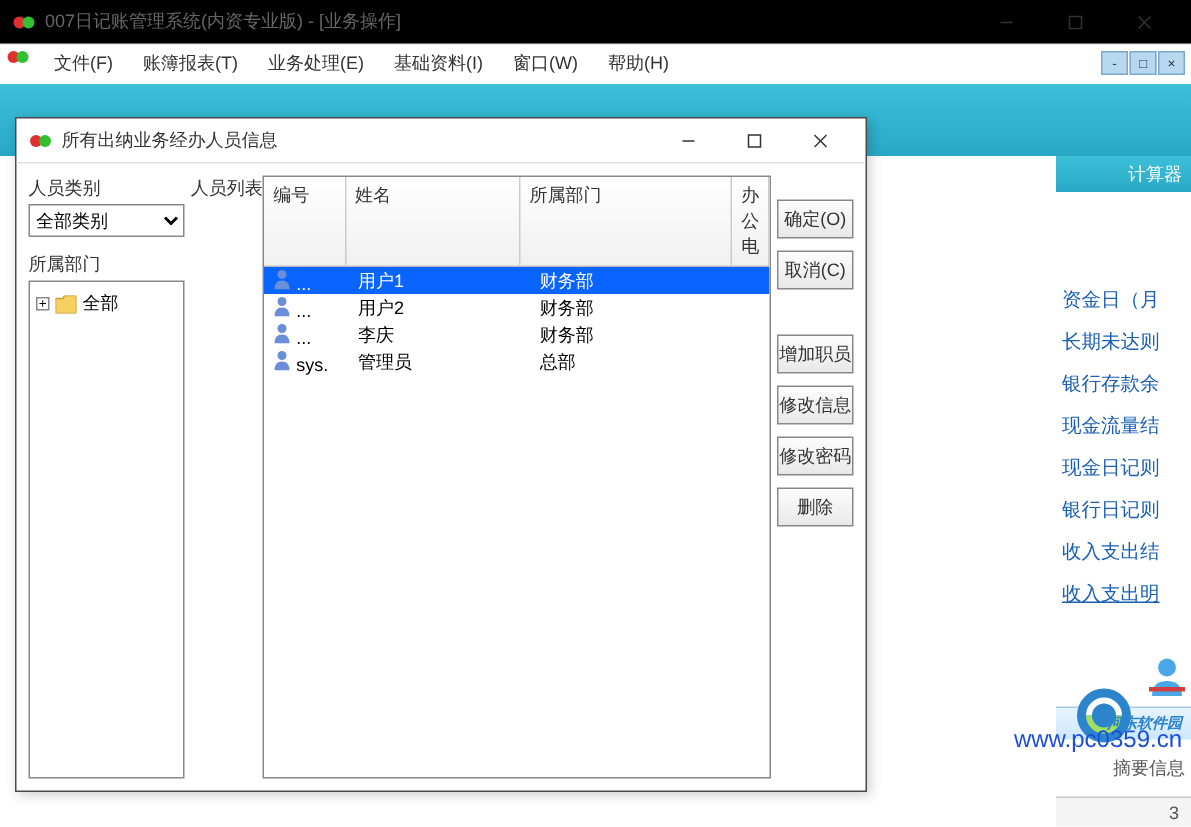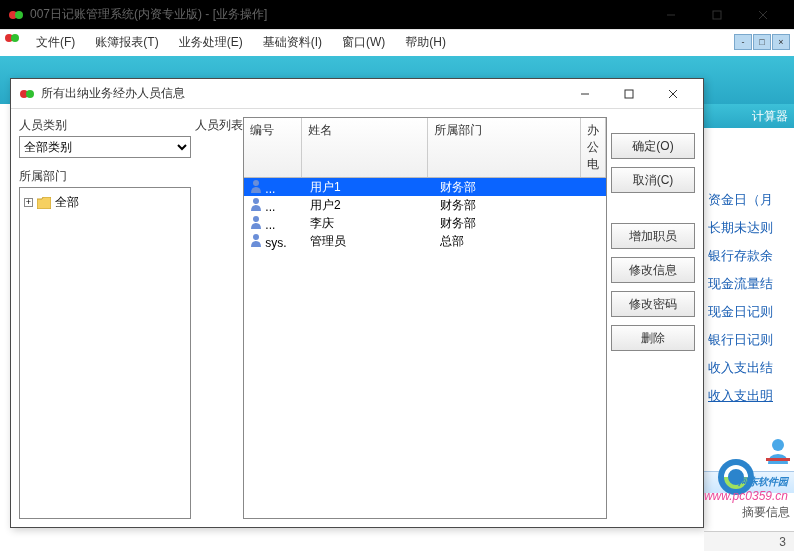--- a/index.html
+++ b/index.html
@@ -24,21 +24,21 @@
 
 .right-panel { position: absolute; right: 0; top: 104px; width: 90px; height: 447px; background: #fff; }
 .right-panel .panel-top { height: 24px; background: linear-gradient(#3cc0d8, #29a8c6); color: #fff; text-align: right; padding: 4px 6px; }
 .right-panel .panel-body { padding: 10px 4px 4px 4px; }
 .right-panel .link { color: #1a5fb4; text-decoration: none; display: block; padding: 5px 0; font-size: 13px; cursor: pointer; }
 .right-panel .link.underline { text-decoration: underline; }
 .right-panel .status-strip { position: absolute; bottom: 58px; left: 0; right: 0; height: 22px; background: linear-gradient(#e8f4ff,#cde8ff); border-top: 1px solid #a8c8e8; }
 .right-panel .icon-area { position: absolute; bottom: 84px; right: 2px; }
 
 
-.dialog { position: absolute; left: 10px; top: 78px; width: 694px; height: 450px; background: #fff; border: 1px solid #4a4a4a; box-shadow: 2px 2px 8px rgba(0,0,0,0.2); display: flex; flex-direction: column; }
+.dialog { position: absolute; left: 10px; top: 78px; width: 568px; height: 450px; background: #fff; border: 1px solid #4a4a4a; box-shadow: 2px 2px 8px rgba(0,0,0,0.2); display: flex; flex-direction: column; }
 .dlg-titlebar { height: 30px; display: flex; align-items: center; padding: 0 8px; border-bottom: 1px solid #ddd; }
 .dlg-titlebar .dlg-icon { width: 16px; height: 16px; margin-right: 6px; }
 .dlg-titlebar .dlg-title { flex: 1; color: #333; }
 .dlg-titlebar .dlg-btn { width: 44px; height: 30px; display: flex; align-items: center; justify-content: center; color: #333; cursor: pointer; }
 .dlg-body { flex: 1; display: flex; padding: 8px; gap: 4px; }
 
 
 .left-col { width: 172px; display: flex; flex-direction: column; gap: 10px; }
 .field-label { color: #333; margin-bottom: 2px; }
 select.combo { width: 100%; height: 22px; border: 1px solid #888; background: #fff; }
@@ -61,21 +61,21 @@
 .col-dept { width: 158px; }
 .col-office { flex: 1; }
 
 
 .right-col { width: 84px; display: flex; flex-direction: column; gap: 8px; padding-top: 16px; }
 .right-col .spacer { height: 14px; }
 .btn { height: 26px; border: 1px solid #888; background: linear-gradient(#fdfdfd,#e8e8e8); color: #333; cursor: pointer; display: flex; align-items: center; justify-content: center; }
 
 
 .watermark { position: absolute; right: 6px; bottom: 62px; color: #2b84cc; font-style: italic; font-size: 10px; font-weight: bold; }
-.watermark-url { position: absolute; right: 6px; bottom: 48px; color: #ec4899; font-style: italic; font-size: 12px; }
+.watermark-url { position: absolute; right: 6px; bottom: 48px; color: #1d4ed8; font-size: 16px; }
 .summary-label { position: absolute; right: 4px; bottom: 30px; color: #555; }
 .footer-num { position: absolute; right: 8px; bottom: 2px; color: #555; }
 .footer-row { position: absolute; left: 704px; right:0; bottom:0; height:20px; border-top:1px solid #ccc; background:#f4f4f4;}
 
 
 .hd-logo { position: absolute; right: 38px; bottom: 54px; width: 40px; height: 40px; }
 .person-avatar { width:28px; height:28px; }
 </style>
 </head>
 <body>

